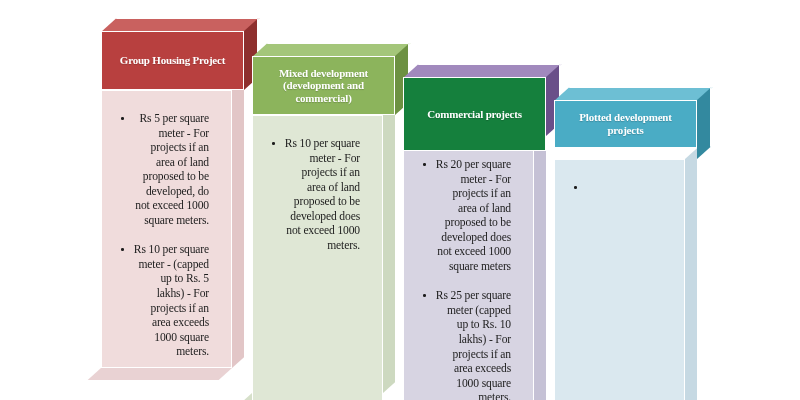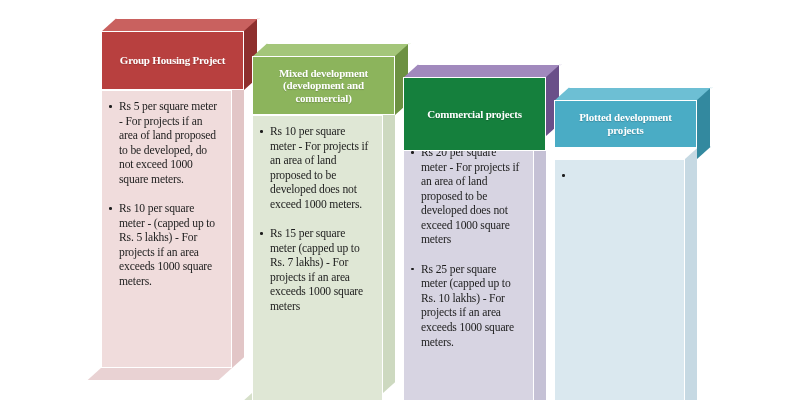--- a/index.html
+++ b/index.html
@@ -97,22 +97,23 @@
     box-sizing: border-box;
     padding: 9px 10px 6px 6px;
     border: 1.5px solid #ffffff;
     z-index: 2;
     overflow: hidden;
   }
 
   
   ul.bullets {
     list-style: none;
-    margin: 0;
+    margin: 12px;
     padding: 0;
+    text-align: right;
   }
   ul.bullets li {
     position: relative;
     padding-left: 11px;
     margin-bottom: 15px;
     color: #1d1d1d;
     font-size: 11.6px;
     line-height: 1.255;
     letter-spacing: -0.15px;
   }
@@ -150,21 +151,20 @@
         </div>
       </div>
     </div>
     <div class="column" style="left: 252px; top: 43px; width: 156px;">
       <div class="body-wrap" style="top: 72px; width: 131px; height: 278px;">
         <div class="body-side" style="left: 131px; height: 278px; background: rgb(205, 217, 192);"></div>
         <div class="body-bottom" style="top: 278px; width: 131px; background: rgb(214, 224, 202);"></div>
         <div class="body-face" style="width: 131px; height: 322px; background: rgb(223, 231, 213);">
           <ul class="bullets">
             <li><span class="dot"></span><span>Rs 10 per square meter - For projects if an area of land proposed to be developed does not exceed 1000 meters.</span></li>
-            <li><span class="dot"></span><span>Rs 15 per square meter (capped up to Rs. 7 lakhs) - For projects if an area exceeds 1000 square meters</span></li>
           </ul>
         </div>
       </div>
       <div class="hdr-wrap" style="height: 72px; width: 156px;">
         <div class="hdr-top" style="width: 143px; background: rgb(164, 198, 122);"></div>
         <div class="hdr-side" style="left: 143px; top: 13px; height: 59px; background: rgb(109, 145, 66);"></div>
         <div class="hdr-face" style="top: 13px; width: 143px; height: 59px; background: rgb(140, 180, 92);">
           <div class="hdr-text">Mixed development (development and commercial)</div>
         </div>
       </div>

